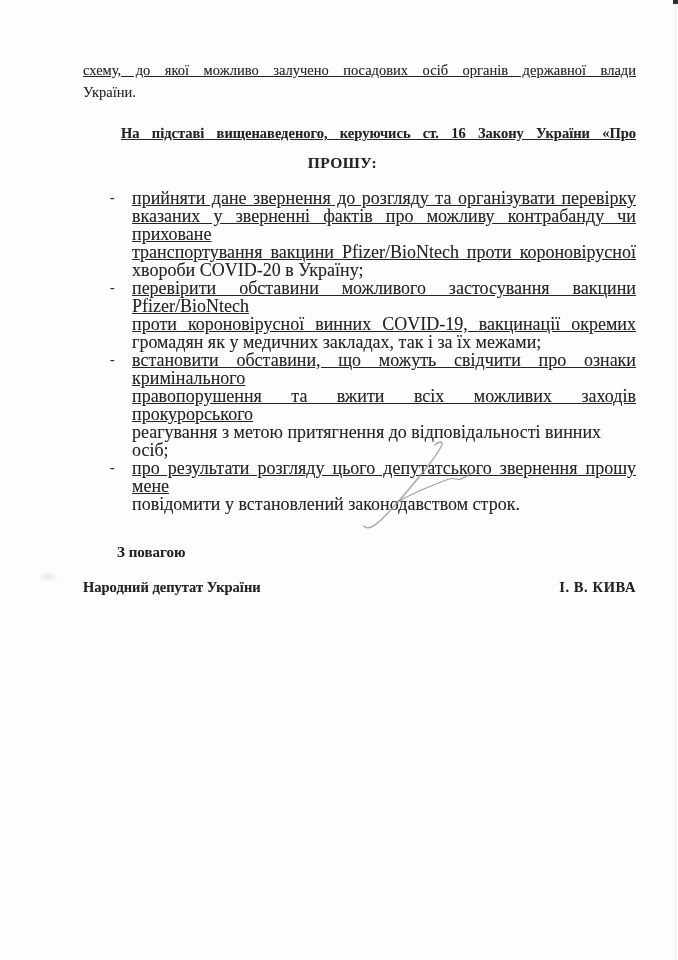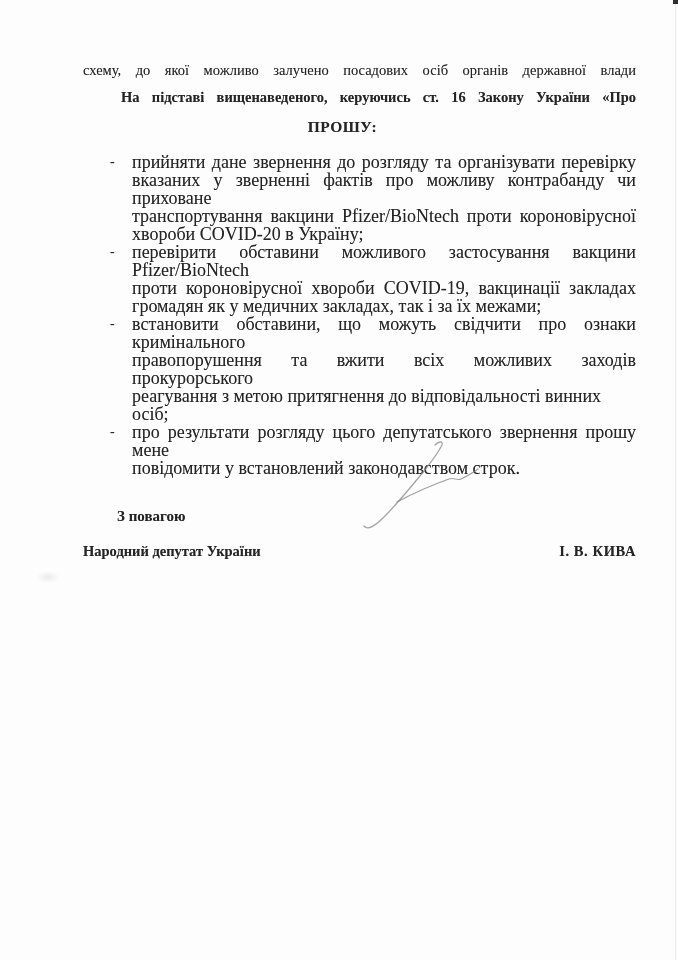--- a/index.html
+++ b/index.html
@@ -17,23 +17,23 @@
   .content {
     position: absolute;
     left: 83px; top: 59px; width: 553px;
   }
   .line {
     font-size: 14.5px;
     line-height: 22px;
     white-space: normal;
     text-shadow: 0 0 0.5px rgba(0,0,0,0.28);
   }
-  .line.just { text-align: justify; text-align-last: justify; }
+  .line.just { text-align: justify; text-align-last: justify; text-decoration: underline; }
   .para-intro { }
-  .para-legal { margin-top: 5px; font-weight: bold; }
+  .para-legal { margin-top: 19px; font-weight: bold; }
   .para-legal .line.indent { text-indent: 38px; }
   .heading {
     margin: 8px 0 12px 0;
     font-size: 15.5px; font-weight: bold;
     line-height: 22px;
     text-align: center;
     letter-spacing: 0.5px;
     transform: translateX(-17px);
     text-shadow: 0 0 0.5px rgba(0,0,0,0.3);
   }
@@ -88,20 +88,21 @@
 </style>
 </head>
 <body>
 
 <div class="page">
 
   <div class="content">
 
     <div class="para para-intro" id="intro">
         <div class="line just">схему, до якої можливо залучено посадових осіб органів державної влади</div>
+        <div class="line">України.</div>
       </div>
 
     <div class="para para-legal" id="legal">
         <div class="line just indent">На підставі вищенаведеного, керуючись ст. 16 Закону України «Про</div>
       </div>
 
     <div class="heading">ПРОШУ:</div>
 
     <div class="requests" id="requests">
         <div class="req">
@@ -110,21 +111,21 @@
             <div class="line just">прийняти дане звернення до розгляду та організувати перевірку</div>
             <div class="line just">вказаних у зверненні фактів про можливу контрабанду чи приховане</div>
             <div class="line just">транспортування вакцини Pfizer/BioNtech проти короновірусної</div>
             <div class="line">хвороби COVID-20 в Україну;</div>
           </div>
         </div>
         <div class="req">
           <div class="req-marker">-</div>
           <div class="req-lines">
             <div class="line just">перевірити обставини можливого застосування вакцини Pfizer/BioNtech</div>
-            <div class="line just">проти короновірусної хвороби COVID-19, вакцинації закладах</div>
+            <div class="line just">проти короновірусної винних COVID-19, вакцинації окремих</div>
             <div class="line">громадян як у медичних закладах, так і за їх межами;</div>
           </div>
         </div>
         <div class="req">
           <div class="req-marker">-</div>
           <div class="req-lines">
             <div class="line just">встановити обставини, що можуть свідчити про ознаки кримінального</div>
             <div class="line just">правопорушення та вжити всіх можливих заходів прокурорського</div>
             <div class="line">реагування з метою притягнення до відповідальності винних осіб;</div>
           </div>

